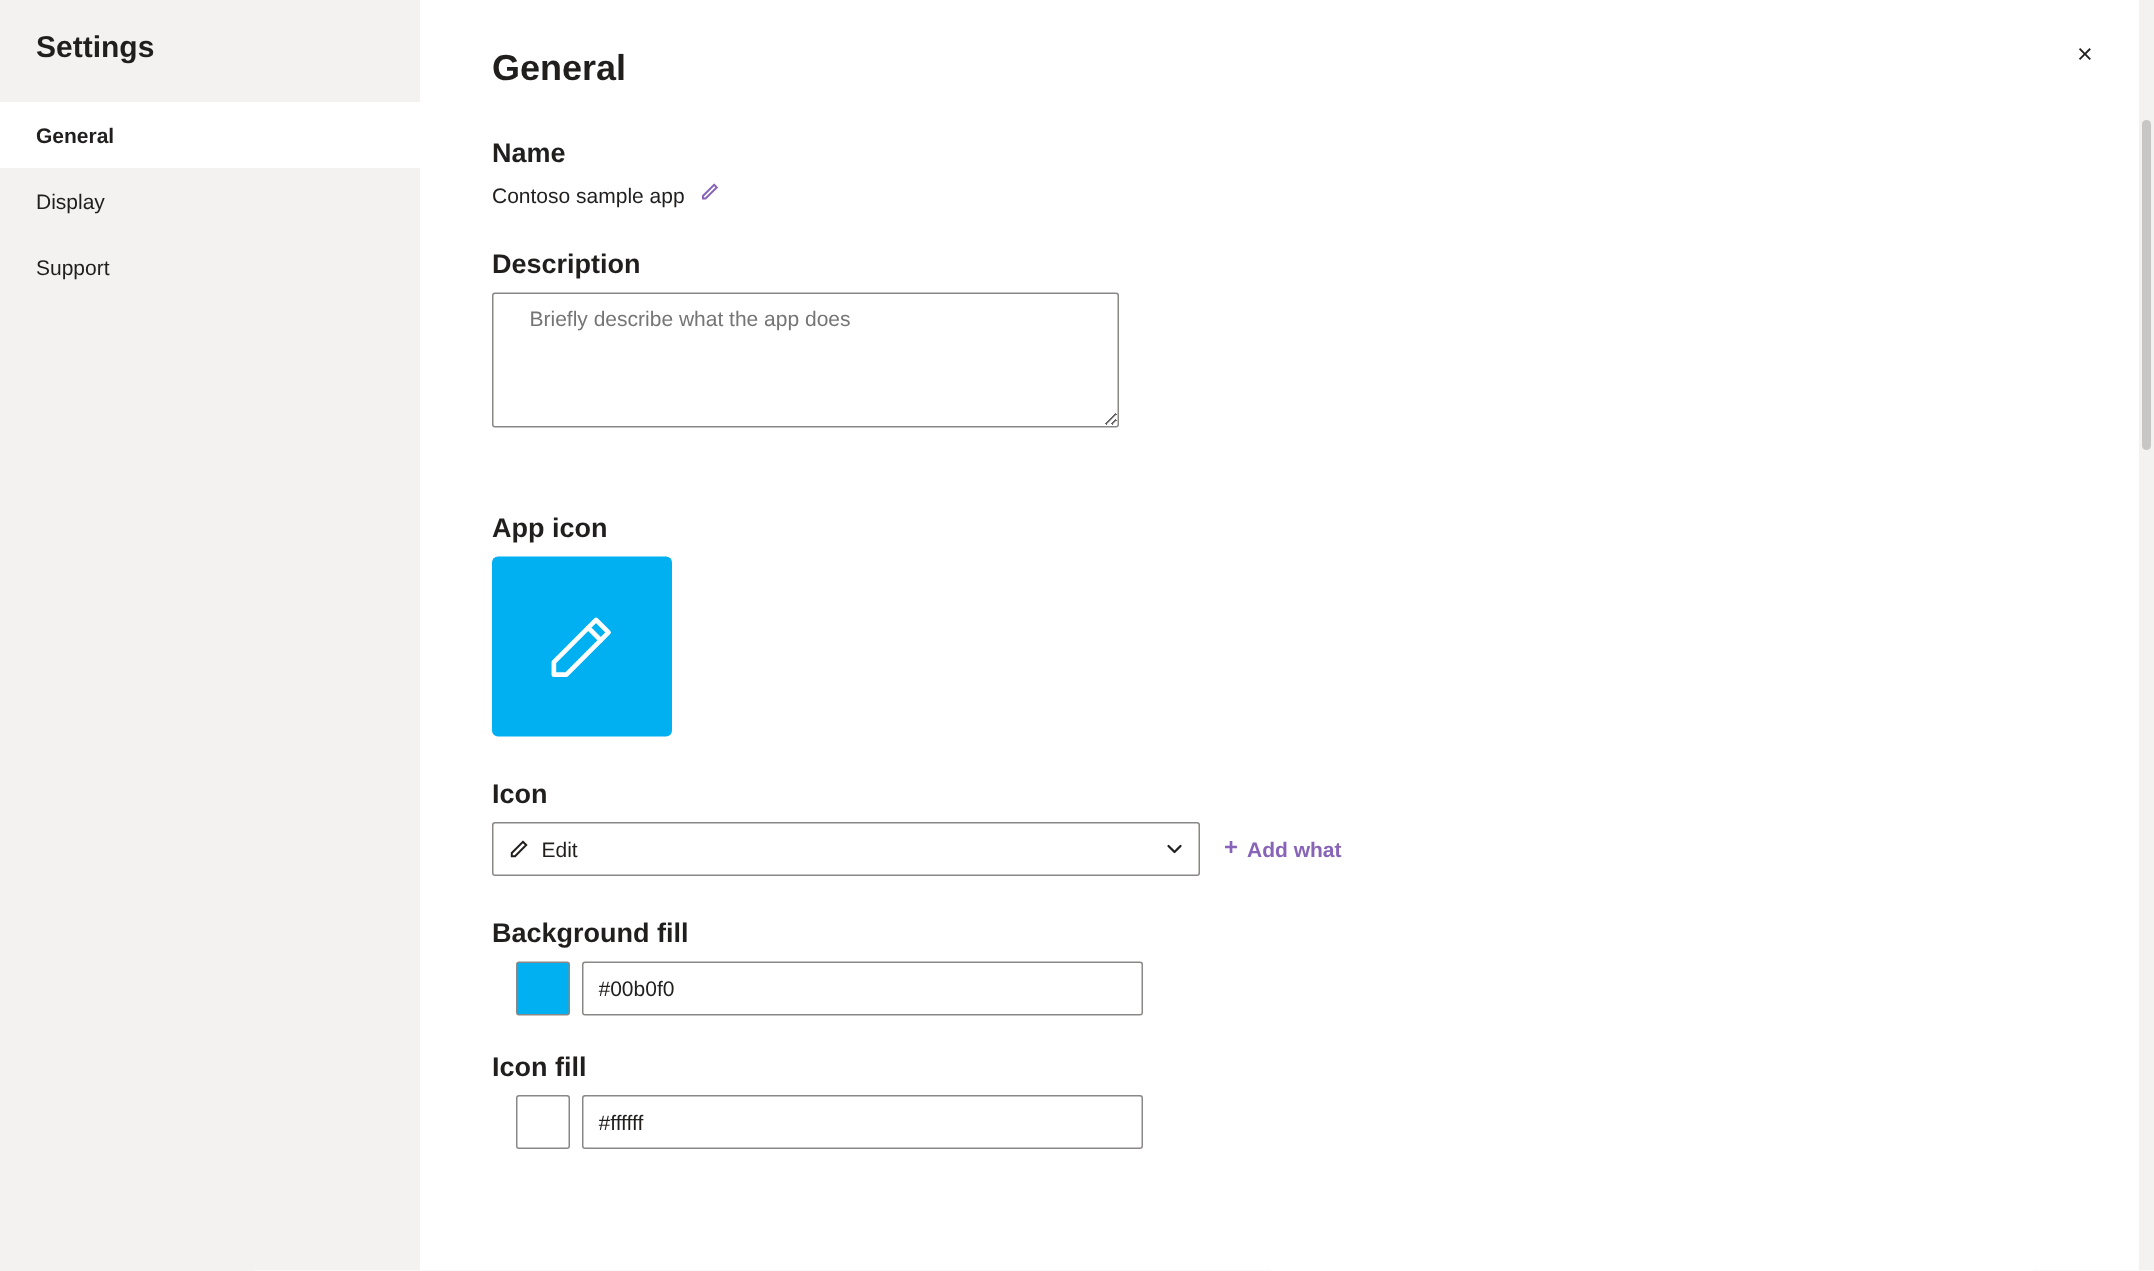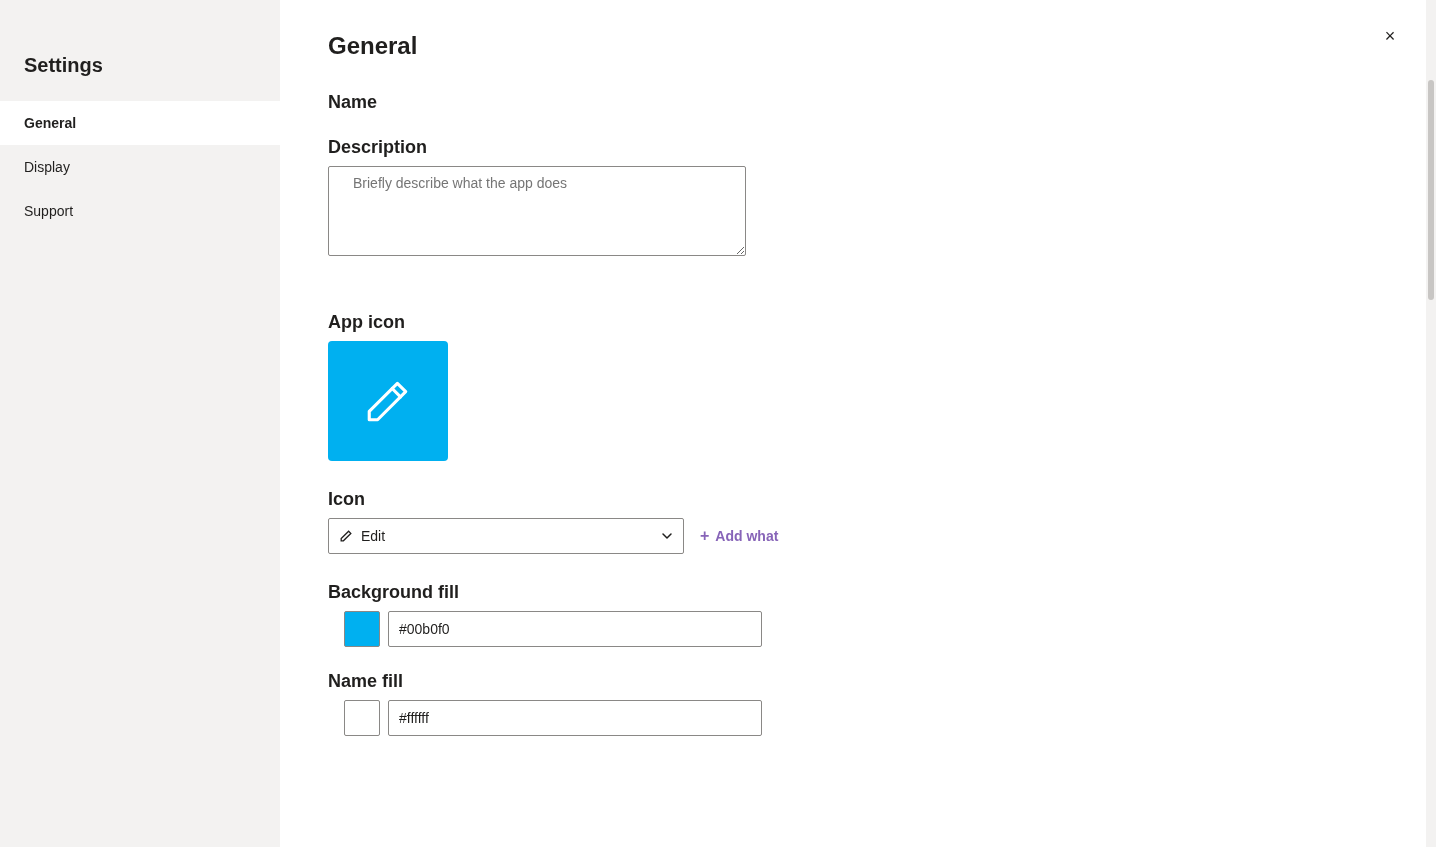--- a/index.html
+++ b/index.html
@@ -15,21 +15,21 @@
       width: 1436px;
       height: 847px;
       overflow: hidden;
     }
 
     
     .sidebar {
       width: 280px;
       min-width: 280px;
       background: #f3f2f1;
-      padding: 38px 0;
+      padding: 5px 0;
       display: flex;
       flex-direction: column;
     }
 
     .sidebar-title {
       font-size: 20px;
       font-weight: 600;
       color: #201f1e;
       padding: 16px 24px 24px 24px;
     }
@@ -141,21 +141,21 @@
     }
 
     .icon-controls {
       display: flex;
       align-items: center;
       gap: 16px;
       margin-bottom: 28px;
     }
 
     .icon-select {
-      width: 356px;
+      width: 472px;
       height: 36px;
       border: 1px solid #8a8886;
       border-radius: 2px;
       background: white;
       display: flex;
       align-items: center;
       justify-content: space-between;
       padding: 0 10px;
       cursor: pointer;
       font-size: 14px;
@@ -252,20 +252,28 @@
 </aside>
 
 <main class="main">
 
   <button class="close-btn">×</button>
 
   <h2 class="page-title">General</h2>
 
   <div class="section-block">
     <div class="section-label">Name</div>
+    <div class="name-row">
+      <span class="name-value">Contoso sample app</span>
+      <span class="edit-icon-inline">
+        <svg width="14" height="14" viewBox="0 0 16 16" fill="none" stroke="#8764b8" stroke-width="1.5">
+          <path d="M11.5 2.5l2 2L5 13H3v-2L11.5 2.5z"></path>
+        </svg>
+      </span>
+    </div>
   </div>
 
   <div class="section-block">
     <div class="section-label">Description</div>
     <textarea class="description-textarea" placeholder="Briefly describe what the app does" style=""></textarea>
   </div>
 
   <div class="section-block">
     <div class="section-label">App icon</div>
     <div class="app-icon-preview">
@@ -299,21 +307,21 @@
 
   <div class="section-block">
     <div class="section-label">Background fill</div>
     <div class="color-row">
       <div class="color-swatch" style="background: #00b0f0;"></div>
       <input type="text" class="color-input" value="#00b0f0" style="">
     </div>
   </div>
 
   <div class="section-block">
-    <div class="section-label">Name fill</div>
+    <div class="section-label">Icon fill</div>
     <div class="color-row">
       <div class="color-swatch" style="background: #ffffff;"></div>
       <input type="text" class="color-input" value="#ffffff" style="">
     </div>
   </div>
 
 </main>
 
 <div class="scrollbar-area">
   <div class="scrollbar-thumb"></div>

